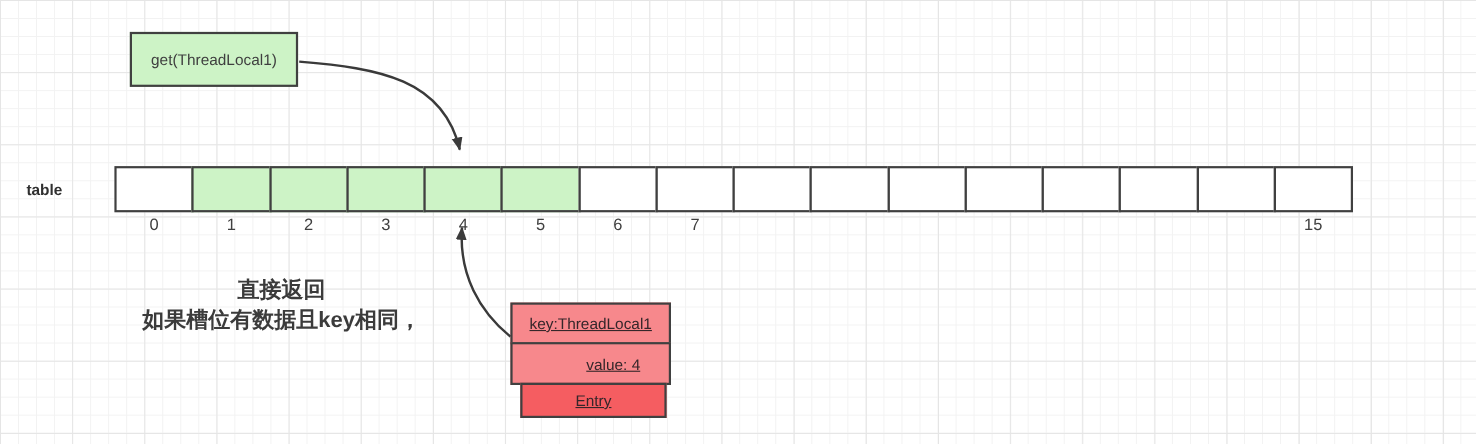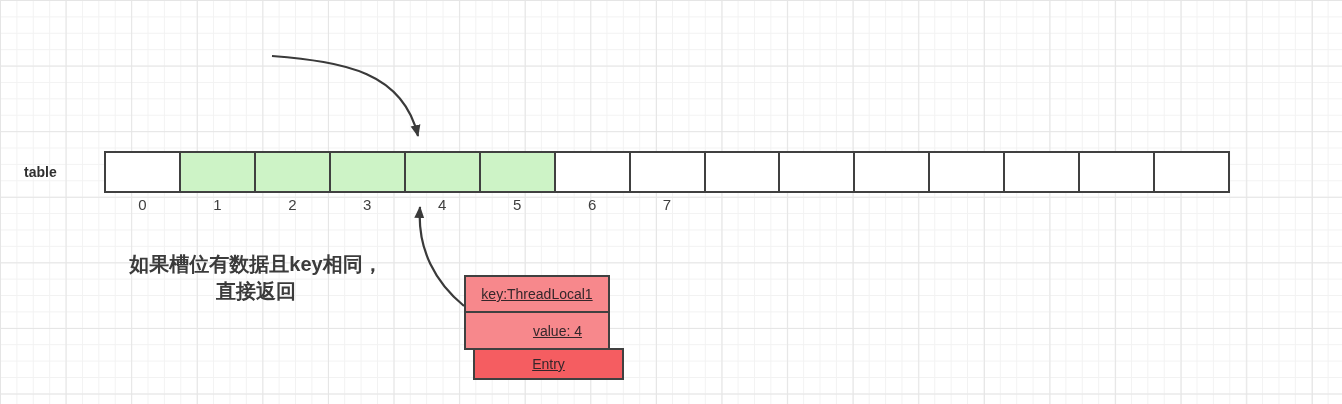--- a/index.html
+++ b/index.html
@@ -49,37 +49,40 @@
     text-align:center;font-size:20px;font-weight:700;color:#3b3b3b;
     line-height:27px;z-index:2;
   }
   .entry-box{
     position:absolute;box-sizing:border-box;border:2px solid var(--border);
     display:flex;align-items:center;justify-content:center;
     font-size:14px;color:#35262a;z-index:2;text-decoration:underline;
   }
   .entry-key{left:464px;top:275px;width:146px;height:38px;background:var(--salmon);}
   .entry-value{left:464px;top:311px;width:146px;height:39px;background:var(--salmon);padding-left:41px;}
-  .entry-title{left:473px;top:348px;width:151px;height:32px;background:var(--red);}
+  .entry-title{left:473px;top:348px;width:133px;height:32px;background:var(--red);}
 </style>
 </head>
 <body>
 
 <div class="canvas">
 
   <svg class="arrows" viewBox="0 0 1342 404">
     <defs>
       <marker id="ah" markerUnits="userSpaceOnUse" markerWidth="14" markerHeight="12" refX="11" refY="6" orient="auto">
         <path d="M0,1 L12,6 L0,11 Z" style="fill:var(--arrow);"></path>
       </marker>
     </defs>
     <path class="line" d="M272,56 C345,62 403,72 418,136" marker-end="url(#ah)"></path>
     <path class="line" d="M464,306 C436,283 417,250 420,207" marker-end="url(#ah)"></path>
   </svg>
 
+  <div class="get-box">
+    <span>get(ThreadLocal1)</span>
+  </div>
 
   <div class="table-label">table</div>
 
   <div class="table-row" id="table-row">
       <div class="cell">
         <div class="cell-label">0</div>
       </div>
       <div class="cell hl">
         <div class="cell-label">1</div>
       </div>
@@ -115,24 +118,27 @@
       </div>
       <div class="cell">
         <div class="cell-label"></div>
       </div>
       <div class="cell">
         <div class="cell-label"></div>
       </div>
       <div class="cell">
         <div class="cell-label"></div>
       </div>
+      <div class="cell">
+        <div class="cell-label">15</div>
+      </div>
     </div>
 
   <div class="note">
+    <div>直接返回</div>
     <div>如果槽位有数据且key相同，</div>
-    <div>直接返回</div>
   </div>
 
   <div class="entry-box entry-key">key:ThreadLocal1</div>
   <div class="entry-box entry-value">value: 4</div>
   <div class="entry-box entry-title">Entry</div>
 
 </div>
 
 </body></html>

